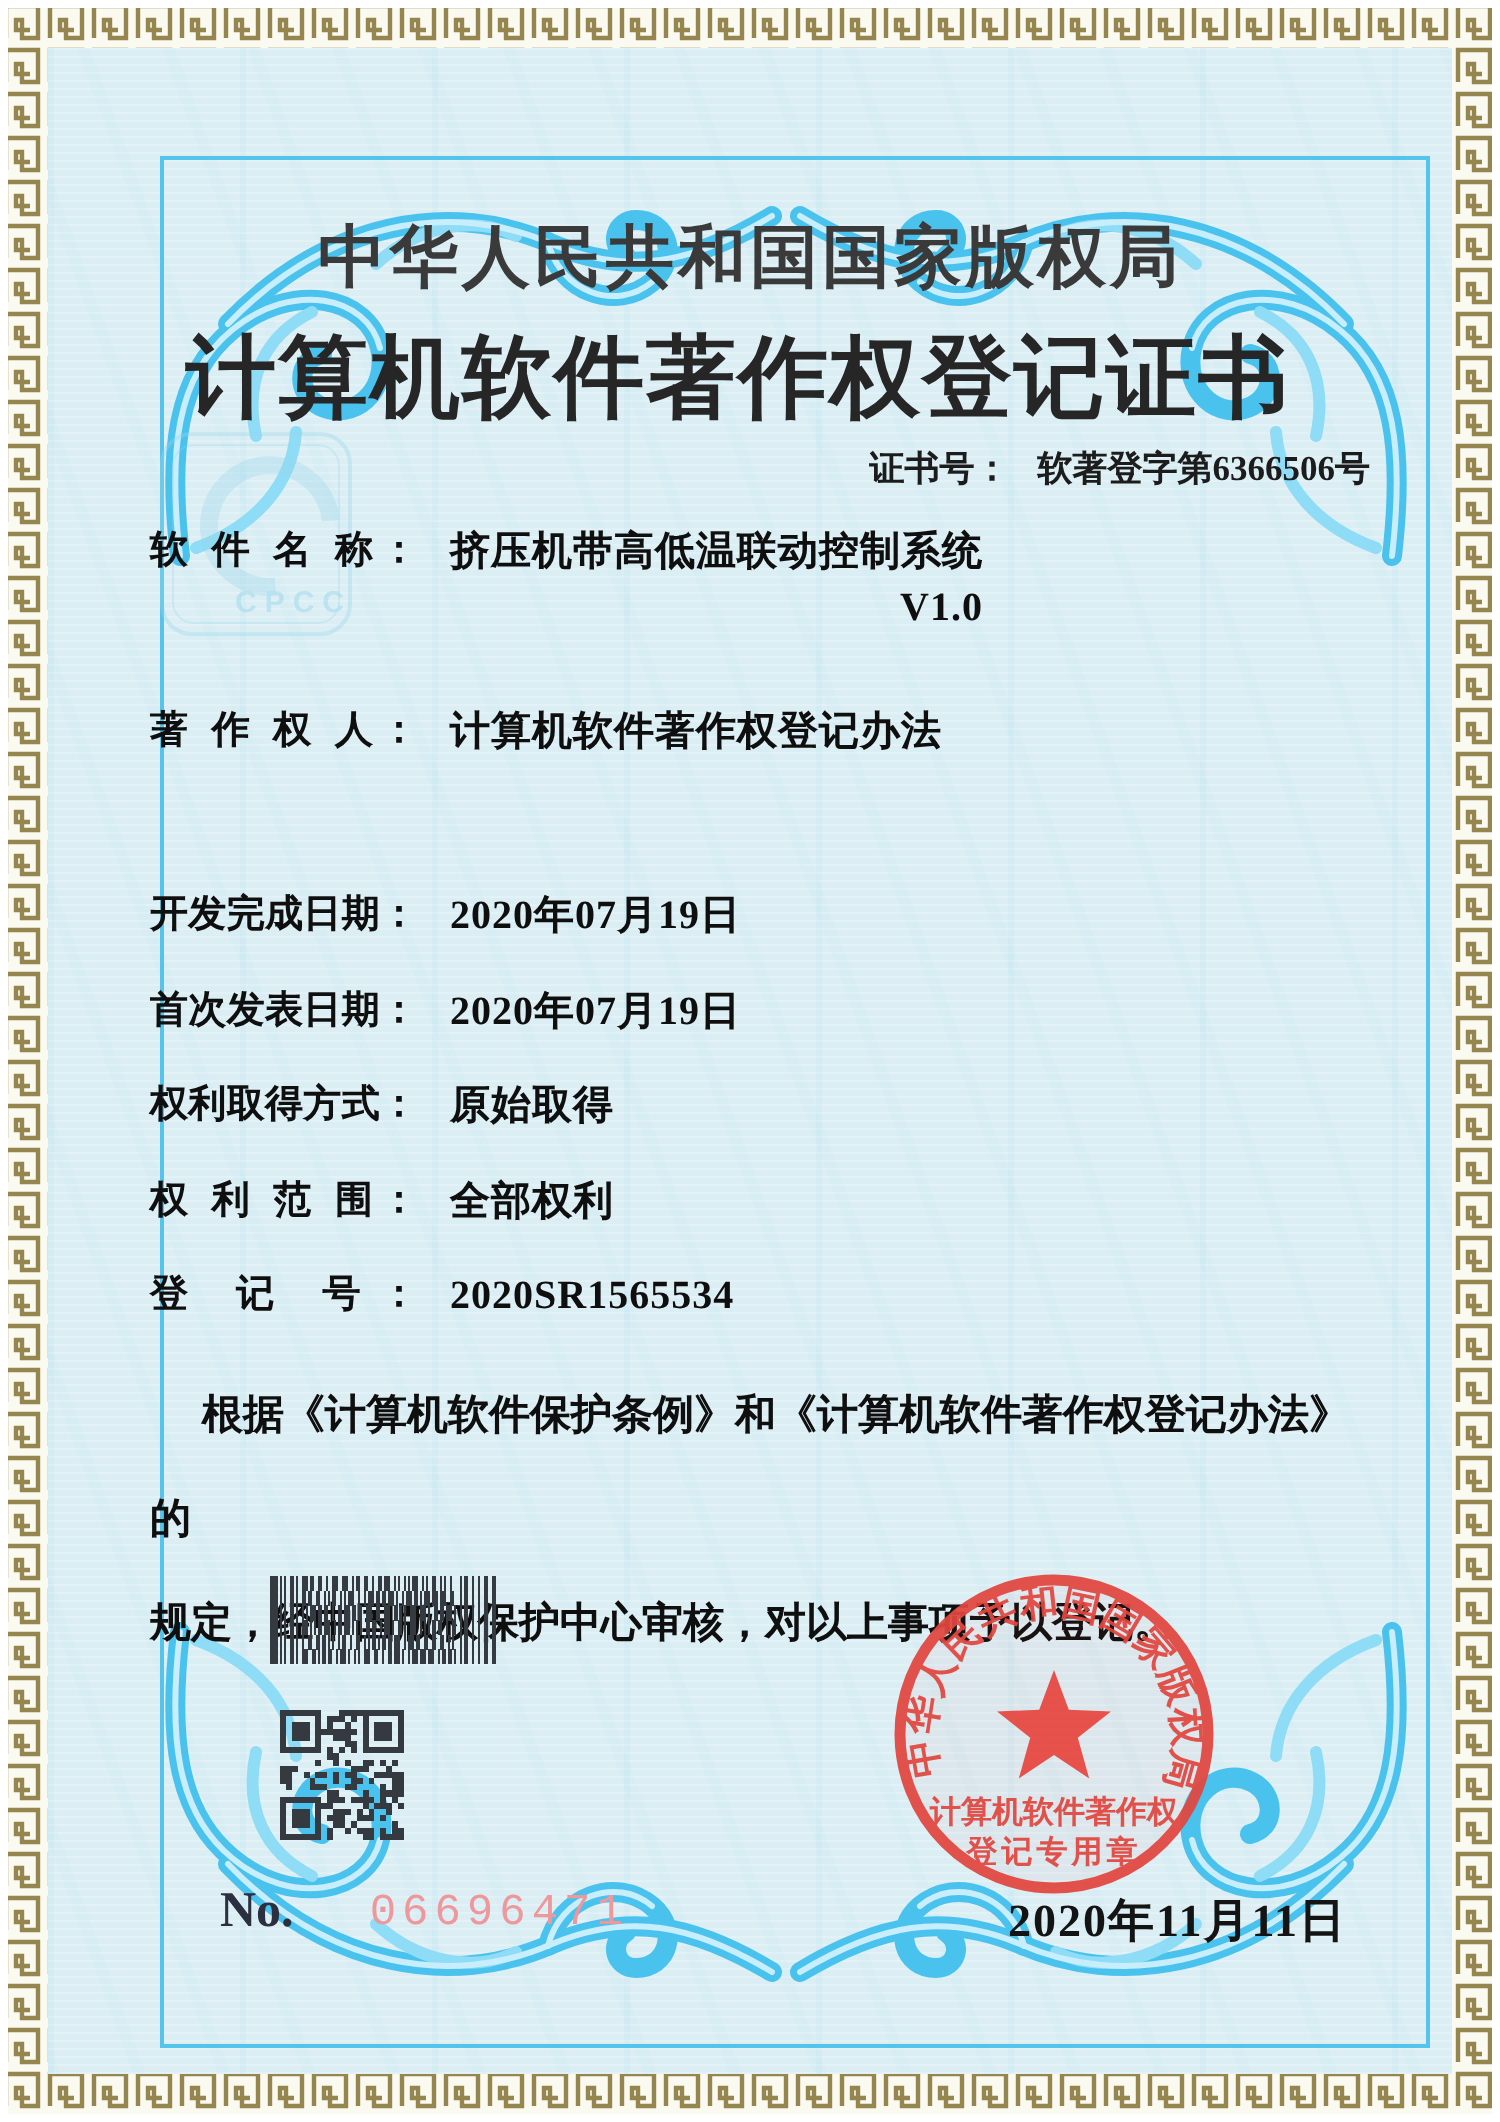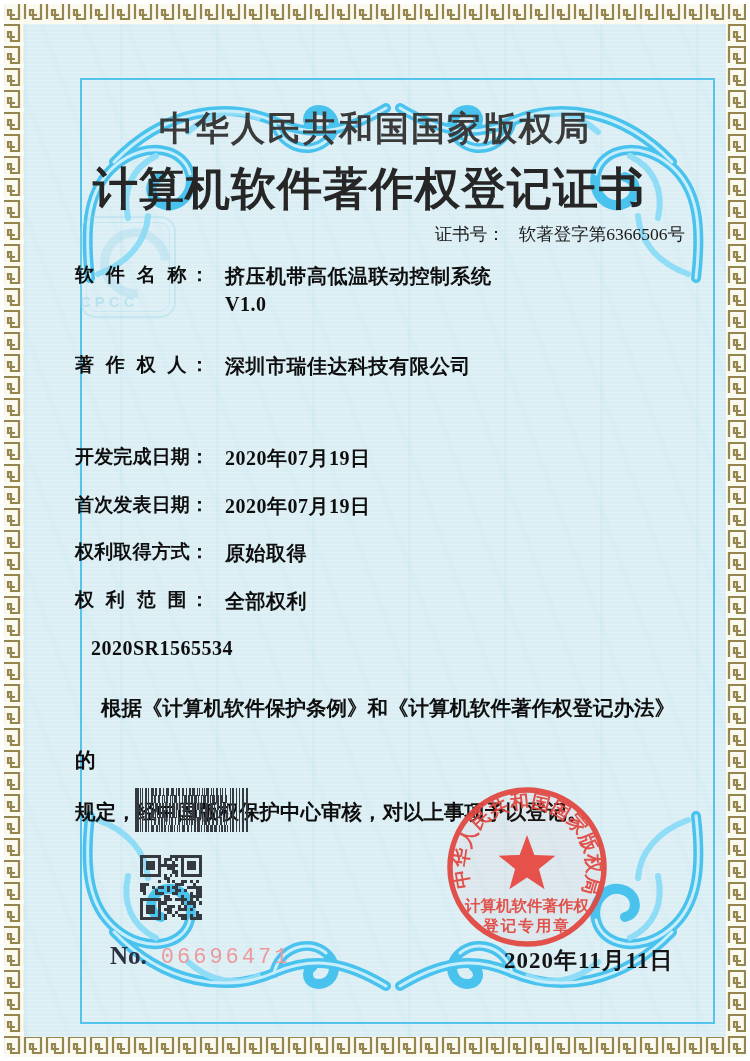--- a/index.html
+++ b/index.html
@@ -20,45 +20,45 @@
   .fl-tl{left:44px;top:44px;}
   .fl-tr{right:8px;top:44px;transform:scaleX(-1);}
   .fl-bl{left:44px;top:787px;transform:scaleY(-1);}
   .fl-br{right:8px;top:787px;transform:scale(-1,-1);}
   
   .wm{position:absolute;left:56px;top:192px;width:96px;height:102px;z-index:4;opacity:.55;}
   .wm .rr{position:absolute;inset:0;border:2px solid rgba(150,212,234,.65);border-radius:16px;}
   .wm .rr2{position:absolute;inset:6px;border:1px solid rgba(150,212,234,.5);border-radius:11px;}
   .wm .cc{position:absolute;left:20px;top:12px;width:52px;height:52px;border-radius:50%;
       border:9px solid rgba(152,214,236,.6);border-right-color:transparent;transform:rotate(40deg);}
-  .wm .tx{position:absolute;left:0;right:0;bottom:8px;text-align:left;
+  .wm .tx{position:absolute;left:0;right:0;bottom:8px;text-align:right;
       font:bold 15px "Liberation Sans",sans-serif;letter-spacing:4px;color:rgba(140,208,232,.75);}
   
   .authority{position:absolute;left:0;right:0;top:82px;text-align:center;z-index:5;
       font-weight:bold;font-size:34px;letter-spacing:2px;color:#3a3a3a;}
   .title{position:absolute;left:0;right:12px;top:135px;text-align:center;z-index:5;
       font-weight:bold;font-size:45px;letter-spacing:1px;color:#262626;}
-  .certno{position:absolute;right:41px;top:198px;z-index:5;font-weight:normal;font-size:17.5px;color:#1c1c1c;}
+  .certno{position:absolute;right:41px;top:198px;z-index:5;font-weight:bold;font-size:17.5px;color:#1c1c1c;}
   .certno .gap{display:inline-block;width:14px;}
   
   .row{position:absolute;left:51px;z-index:5;display:flex;align-items:flex-start;color:#0f0f0f;}
   .lbl{display:inline-block;width:134px;font-weight:bold;font-size:19px;
       text-align:justify;text-align-last:justify;flex:none;}
-  .val{margin-left:16px;font-weight:bold;font-size:20px;letter-spacing:.5px;line-height:28px;}
+  .val{margin-left:16px;font-weight:bold;font-size:20px;letter-spacing:.5px;line-height:28px;text-align:right;}
   .r0{top:238px;} .r1{top:328px;} .r2{top:420px;} .r3{top:468px;}
   .r4{top:515px;} .r5{top:563px;} .r6{top:610px;}
   
   .statement{position:absolute;left:51px;width:610px;top:658px;z-index:5;
       font-weight:bold;font-size:20.5px;color:#0f0f0f;line-height:52px;}
   .statement .p1{text-indent:26px;}
   
   .barcode{position:absolute;left:111px;top:764px;z-index:5;}
   .qrcode{position:absolute;left:116px;top:831px;z-index:5;}
   
-  .serial{position:absolute;left:86px;top:918px;z-index:5;display:flex;align-items:flex-end;}
+  .serial{position:absolute;left:86px;top:918px;z-index:5;display:flex;align-items:center;gap:24px;}
   .serial .no{font-weight:bold;font-size:25px;color:#2b2f3f;}
   .serial .num{margin-left:14px;font-family:"Liberation Mono","DejaVu Sans Mono",monospace;
       font-size:22px;letter-spacing:3px;color:#ee989b;}
   
   .seal{position:absolute;left:403px;top:743px;z-index:6;opacity:.93;}
   .issuedate{position:absolute;left:432px;top:921px;z-index:7;
       font-weight:bold;font-size:23px;letter-spacing:1px;color:#141414;margin-left:48px;}
 </style>
 </head>
 <body>
@@ -130,39 +130,40 @@
 
     <div class="row r0">
       <span class="lbl">软 件 名 称：</span>
       <div class="val">
         <div>挤压机带高低温联动控制系统</div>
         <div>V1.0</div>
       </div>
     </div>
     <div class="row r1">
       <span class="lbl">著 作 权 人：</span>
-      <div class="val">深圳市瑞佳达科技有限公司</div>
+      <div class="val">计算机软件著作权登记办法</div>
     </div>
     <div class="row r2">
       <span class="lbl">开发完成日期：</span>
       <div class="val">2020年07月19日</div>
     </div>
     <div class="row r3">
       <span class="lbl">首次发表日期：</span>
       <div class="val">2020年07月19日</div>
     </div>
     <div class="row r4">
       <span class="lbl">权利取得方式：</span>
       <div class="val">原始取得</div>
     </div>
     <div class="row r5">
       <span class="lbl">权 利 范 围：</span>
       <div class="val">全部权利</div>
     </div>
     <div class="row r6">
+      <span class="lbl">登 记 号：</span>
       <div class="val">2020SR1565534</div>
     </div>
 
     <div class="statement">
       <div class="p1">根据《计算机软件保护条例》和《计算机软件著作权登记办法》的</div>
       <div class="p2">规定，经中国版权保护中心审核，对以上事项予以登记。</div>
     </div>
 
     <svg class="barcode" width="113" height="44" viewBox="0 0 113 44" shape-rendering="crispEdges">
         <rect x="0" y="0" width="4" height="44" fill="#343a40"></rect>

